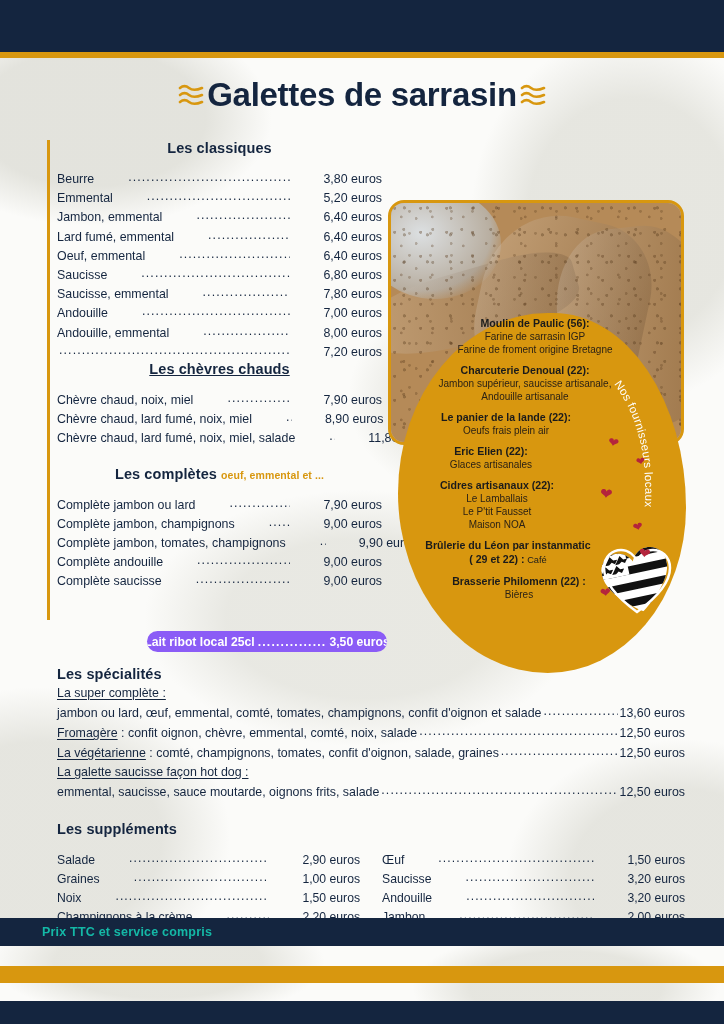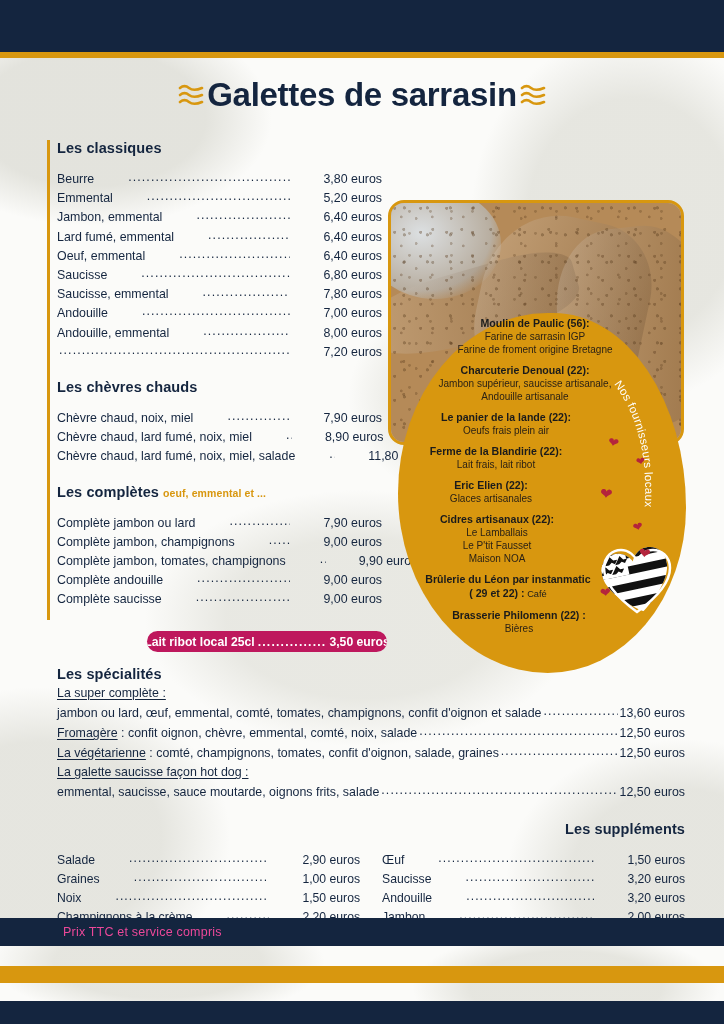--- a/index.html
+++ b/index.html
@@ -65,25 +65,25 @@
 
   .footer-bar {
     position: absolute;
     left: 0; top: 918px;
     width: 724px; height: 28px;
     background: #14253f;
     display: flex;
     align-items: center;
   }
   .footer-bar .txt {
-    color: #ec4899;
+    color: #14b8a6;
     font-size: 12.5px;
-    font-weight: 400;
+    font-weight: 700;
     letter-spacing: .2px;
-    padding-left: 63px;
+    padding-left: 42px;
   }
 
   .band-white-bottom {
     position: absolute;
     left: 0; top: 946px;
     width: 724px; height: 55px;
     background: #fbfbf9;
     overflow: hidden;
   }
   .band-white-bottom::before {
@@ -137,20 +137,21 @@
     position: absolute;
     left: 47px; top: 82px;
     width: 3px; height: 480px;
     background: #d8970f;
   }
 
   .col-left {
     position: absolute;
     left: 57px; top: 82px;
     width: 325px;
+    text-align: center;
   }
 
   .sect-head {
     color: #14253f;
     font-size: 14.5px;
     font-weight: 700;
     letter-spacing: .1px;
   }
   .sect-head .sub {
     color: #d8970f;
@@ -181,21 +182,21 @@
     margin: 0 1px 2px 2px;
     min-width: 6px;
   }
   .item .pr { flex: 0 0 auto; }
 
   
   .pill {
     position: absolute;
     left: 147px; top: 573px;
     width: 240px; height: 21px;
-    background: #be185d;
+    background: #8b5cf6;
     border-radius: 11px;
     display: flex;
     align-items: center;
     justify-content: center;
     color: #fff;
     font-size: 12.2px;
     font-weight: 700;
     white-space: nowrap;
     overflow: hidden;
   }
@@ -352,21 +353,20 @@
   .spec-row .nm { flex: 0 0 auto; }
   .spec-row .u { text-decoration: underline; text-underline-offset: 2px; }
   .spec-row .dots { flex: 1 1 auto; overflow: hidden; letter-spacing: 1.1px; margin: 0 2px 2px 2px; }
   .spec-row .pr { flex: 0 0 auto; }
 
   
   .sect-supp {
     position: absolute;
     left: 57px; top: 763px;
     width: 628px;
-    text-align: right;
   }
   .supp-cols {
     display: flex;
     gap: 22px;
     margin-top: 13px;
   }
   .supp-col { width: 303px; }
   .supp-col .item { font-size: 12.2px; line-height: 17px; }
 </style>
 </head>
@@ -451,21 +451,21 @@
             <span class="nm">Andouille, emmental</span>
             <span class="dots">........................................................................................................................................................................................................</span>
             <span class="pr">8,00 euros</span>
           </div>
           <div class="item">
             <span class="dots">........................................................................................................................................................................................................</span>
             <span class="pr">7,20 euros</span>
           </div>
         </div>
 
-      <div class="sect-head" style="margin-top:18px;">Les chèvres chauds</div>
+      <div class="sect-head" style="text-decoration:underline;">Les chèvres chauds</div>
       <div class="items" id="list-chevres">
           <div class="item">
             <span class="nm">Chèvre chaud, noix, miel</span>
             <span class="dots">........................................................................................................................................................................................................</span>
             <span class="pr">7,90 euros</span>
           </div>
           <div class="item">
             <span class="nm">Chèvre chaud, lard fumé, noix, miel</span>
             <span class="dots">........................................................................................................................................................................................................</span>
             <span class="pr">8,90 euros</span>
@@ -535,24 +535,20 @@
           <div class="sdesc">Farine de froment origine Bretagne</div>
         </div>
         <div class="sup s2">
           <div class="sname">Charcuterie Denoual (22):</div>
           <div class="sdesc">Jambon supérieur, saucisse artisanale,</div>
           <div class="sdesc">Andouille artisanale</div>
         </div>
         <div class="sup s3">
           <div class="sname">Le panier de la lande (22):</div>
           <div class="sdesc">Oeufs frais plein air</div>
-        </div>
-        <div class="sup s4">
-          <div class="sname">Ferme de la Blandirie (22):</div>
-          <div class="sdesc">Lait frais, lait ribot</div>
         </div>
         <div class="sup s5">
           <div class="sname">Eric Elien (22):</div>
           <div class="sdesc">Glaces artisanales</div>
         </div>
         <div class="sup s6">
           <div class="sname">Cidres artisanaux (22):</div>
           <div class="sdesc">Le Lamballais</div>
           <div class="sdesc">Le P'tit Fausset</div>
           <div class="sdesc">Maison NOA</div>

